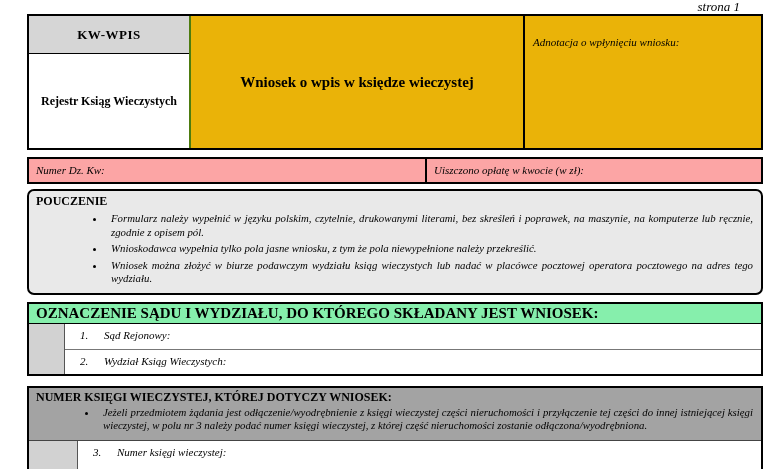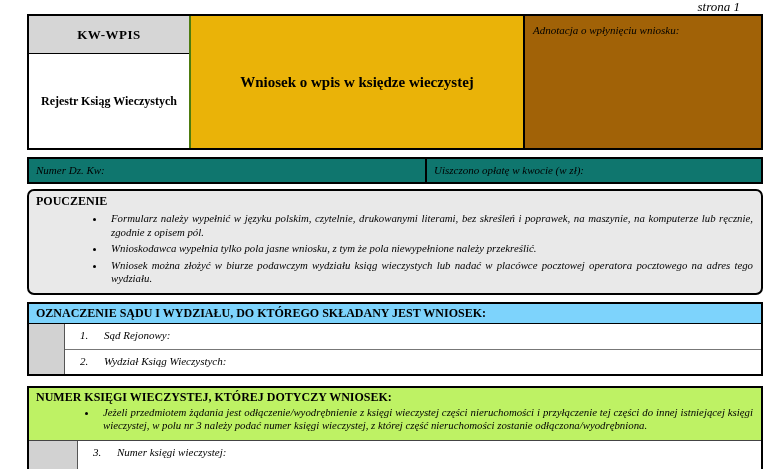--- a/index.html
+++ b/index.html
@@ -39,48 +39,48 @@
   .kw-register {
     flex: 1; display: flex; align-items: center; justify-content: center;
     font-weight: bold; font-size: 12px; text-align: center; padding: 0 6px; border-radius: 20px;
   }
   .hb-title {
     width: 334px; border-right: 2px solid #000; background: #eab308;
     display: flex; align-items: center; justify-content: center;
     font-weight: bold; font-size: 15px; text-align: center; padding: 0 14px;
   }
   .hb-annotation {
-    flex: 1; background: #a16207;
-    padding: 8px 8px;
+    flex: 1; background: #eab308;
+    padding: 20px 8px;
     font-style: italic; font-size: 11px;
   }
 
   
-  .row2 { margin-top: 7px; height: 27px; display: flex; background: #0f766e; }
+  .row2 { margin-top: 7px; height: 27px; display: flex; background: #fca5a5; }
   .row2 .cell { font-style: italic; font-size: 11px; padding: 5px 7px; }
   .row2 .cell-case { width: 398px; border-right: 2px solid #000; }
   .row2 .cell-fee { flex: 1; }
 
   
   .instructions { margin-top: 5px; background: #e9e9e9; padding: 3px 8px 4px 7px; min-height: 97px; border-radius: 7px; }
   .instructions .sec-title-plain { font-weight: bold; font-size: 12px; }
   .bullets { list-style: disc outside; margin: 3px 0 0 0; padding-left: 32px; }
   .bullets li {
     font-style: italic; font-size: 10.8px; line-height: 13.5px;
     text-align: justify; padding-left: 5px; margin-bottom: 3px; margin-left: 38px;
   }
 
   
   .section { margin-top: 7px; background: #fff; }
   .sec-header {
-    background: #7dd3fc; border-bottom: 1px solid #000;
-    font-weight: bold; font-size: 12px; padding: 2px 7px; line-height: 15px;
+    background: #86efac; border-bottom: 1px solid #000;
+    font-weight: bold; font-size: 15px; padding: 2px 7px; line-height: 15px;
   }
   .sec-upper {
-    background: #bef264; border-bottom: 1px solid #444;
+    background: #a3a3a3; border-bottom: 1px solid #444;
     padding: 2px 8px 4px 7px;
   }
   .sec-upper .sec-title-plain { font-weight: bold; font-size: 12px; }
   .sec-upper .bullets { padding-left: 24px; margin-top: 1px; }
   .fields { display: flex; align-items: stretch; }
   .stripe { width: 36px; background: #d2d2d2; border-right: 1px solid #555; }
   .stripe-wide { width: 49px; }
   .field-rows { flex: 1; background: #fff; display: flex; flex-direction: column; }
   .field-row {
     display: flex; align-items: flex-start;

